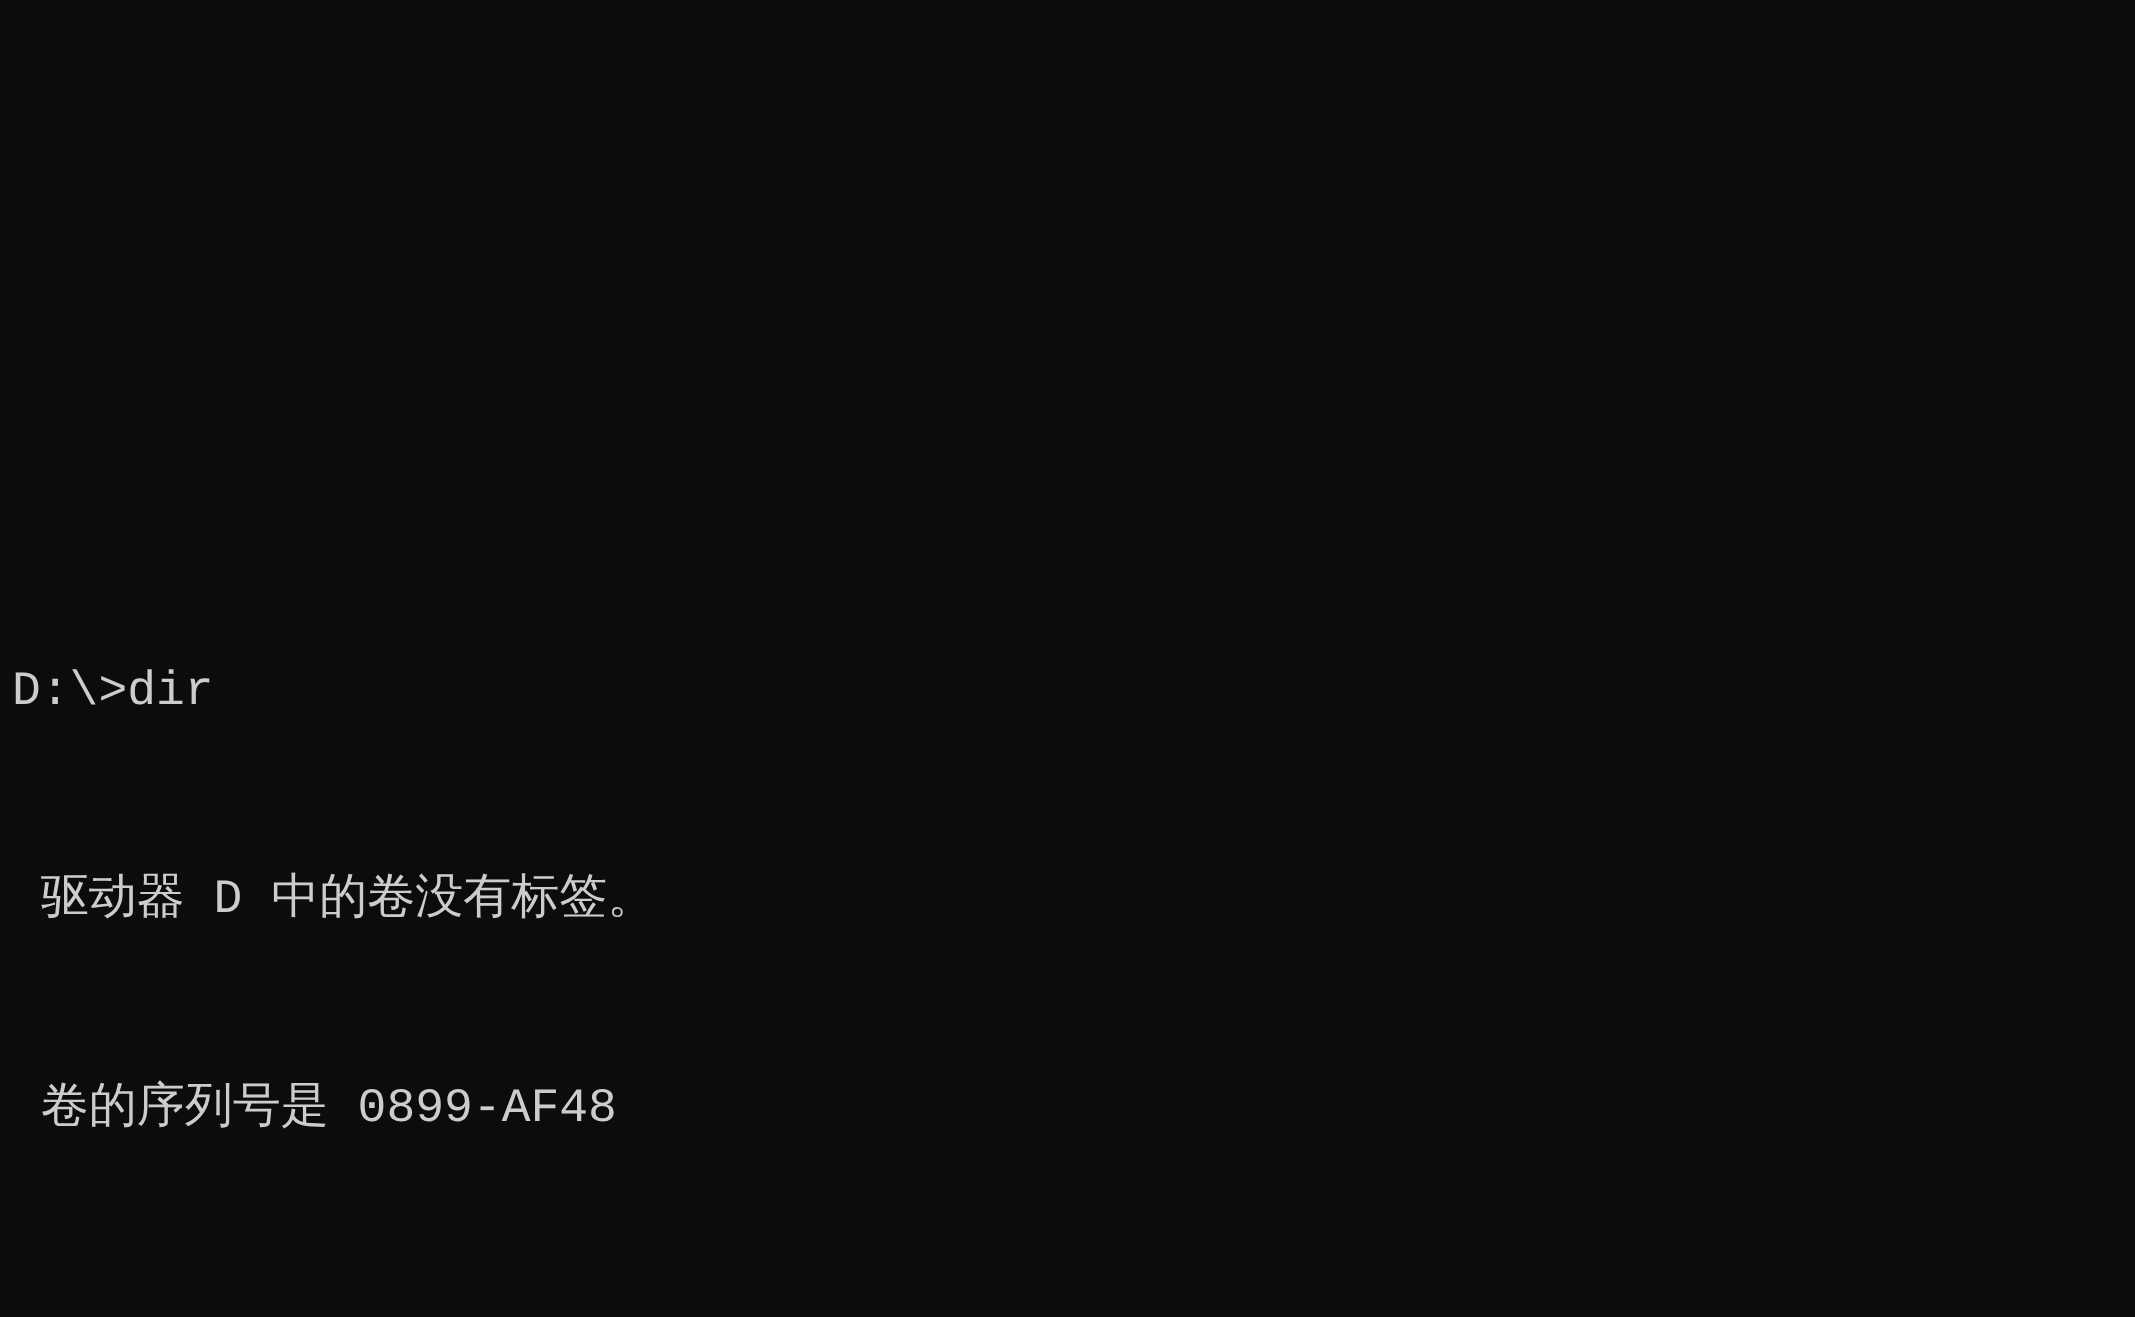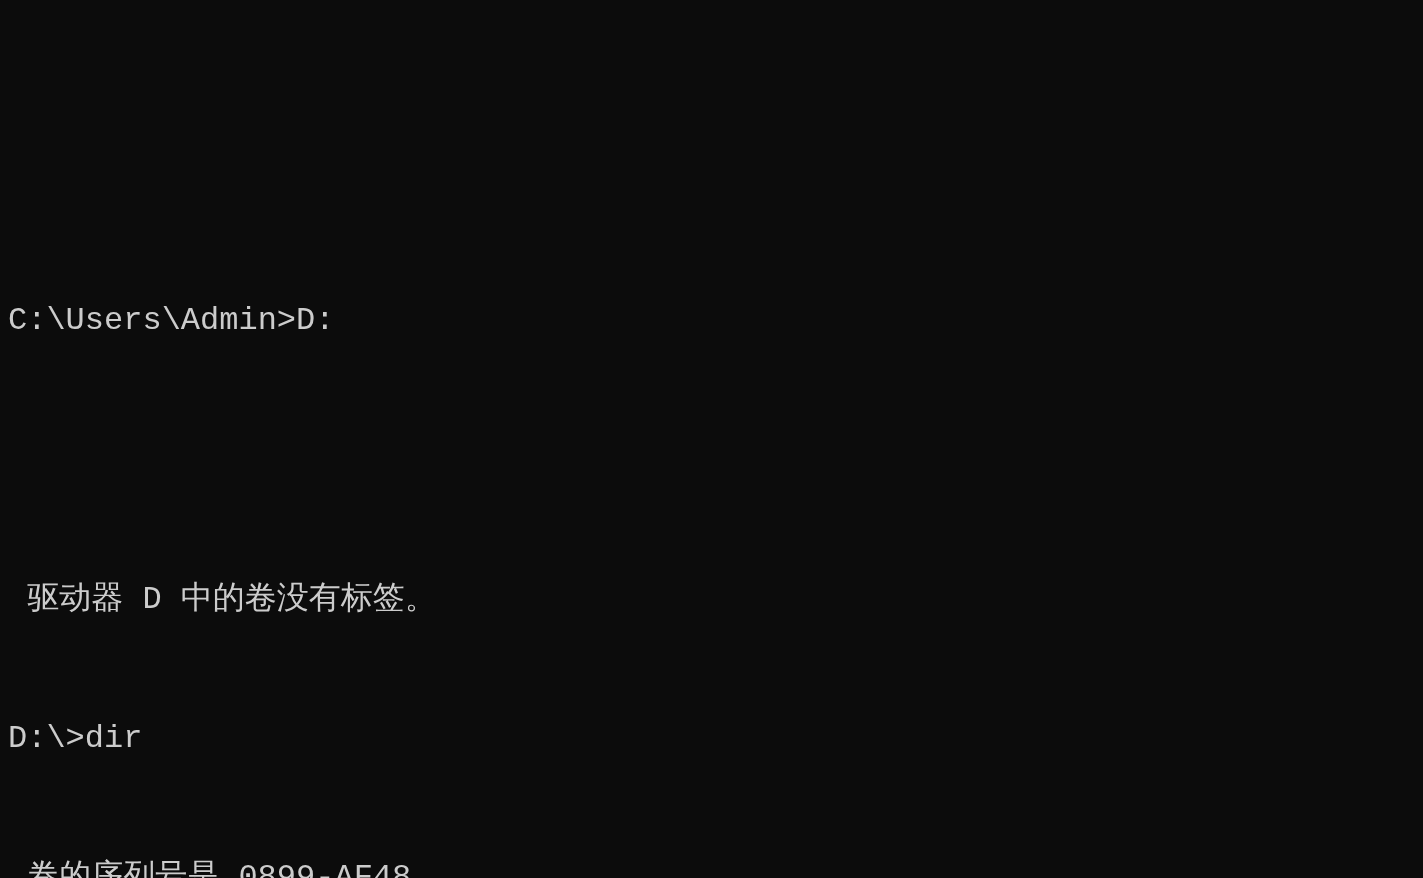--- a/index.html
+++ b/index.html
@@ -30,24 +30,23 @@
     .blank-line {
       height: 1.45em;
     }
   </style>
 </head>
 <body>
 
 
 
 <div class="terminal">
-  <div class="line"><span>C:\Users\Admin&gt;</span><span>D:</span></div>
   <div class="blank-line"></div>
+  <div class="line"><span>D:\&gt;</span><span>dir</span></div>
   <div class="line"> 驱动器 D 中的卷没有标签。</div>
-  <div class="line"><span>D:\&gt;</span><span>dir</span></div>
   <div class="line"> 卷的序列号是 0899-AF48</div>
   
   
   
   
 </div>
 
 
 
 

